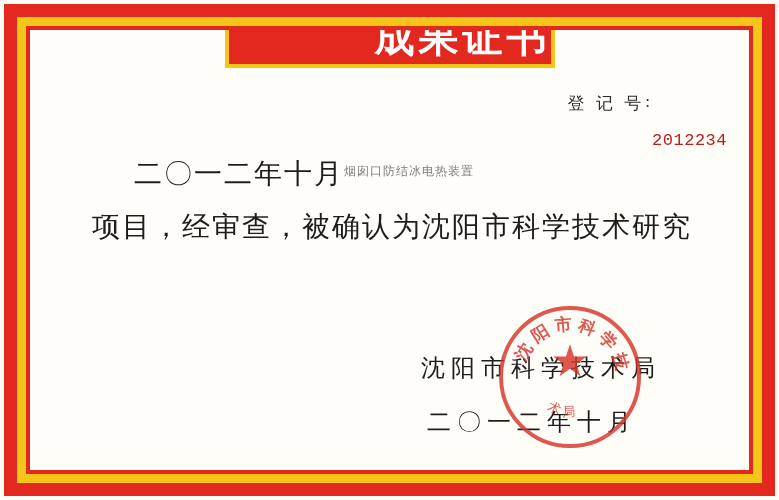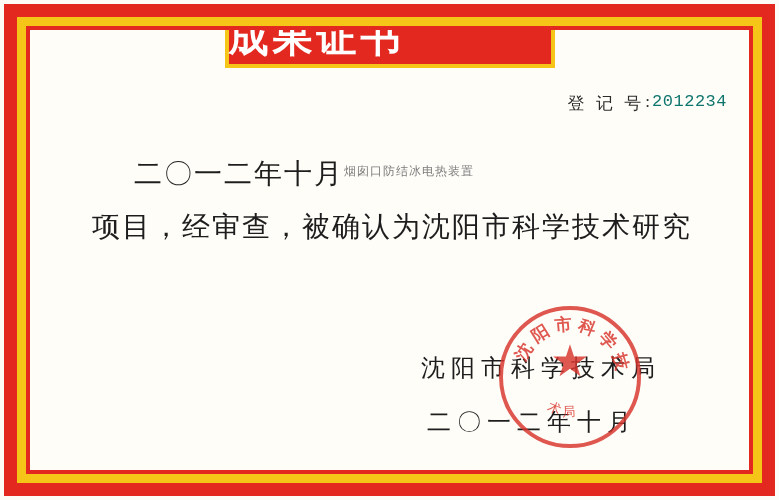--- a/index.html
+++ b/index.html
@@ -67,21 +67,21 @@
     left: 50%;
     transform: translateX(-50%);
     top: -24px;
     width: 330px;
     height: 62px;
     background: #e2281f;
     border: 4px solid #f5c518;
     box-sizing: border-box;
     display: flex;
     align-items: center;
-    justify-content: flex-start;
+    justify-content: flex-end;
   }
   .title-text {
     color: #ffffff;
     font-family: "DejaVu Serif", "Liberation Serif", serif;
     font-weight: bold;
     font-size: 40px;
     letter-spacing: 4px;
     line-height: 1;
     white-space: nowrap;
   }
@@ -100,22 +100,23 @@
   .reg-label {
     font-family: "DejaVu Serif", "Liberation Serif", serif;
     letter-spacing: 3px;
   }
   .reg-colon {
     margin: 0 1px;
   }
   .reg-value {
     font-family: "Liberation Mono", "DejaVu Sans Mono", monospace;
     font-size: 17px;
-    color: #0f766e;
+    color: #b91c1c;
     letter-spacing: 0.5px;
+    margin-top: 39px;
   }
 
   
   .company-line {
     position: absolute;
     left: 78px;
     top: 78px;
     font-family: "DejaVu Serif", "Liberation Serif", serif;
     font-size: 19px;
     color: #9d9d9d;

